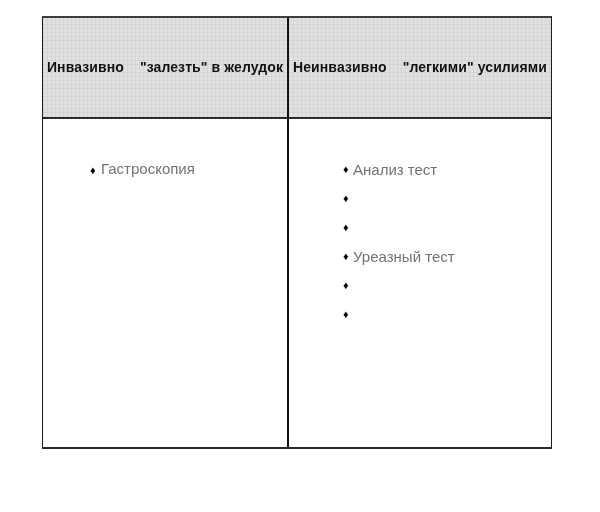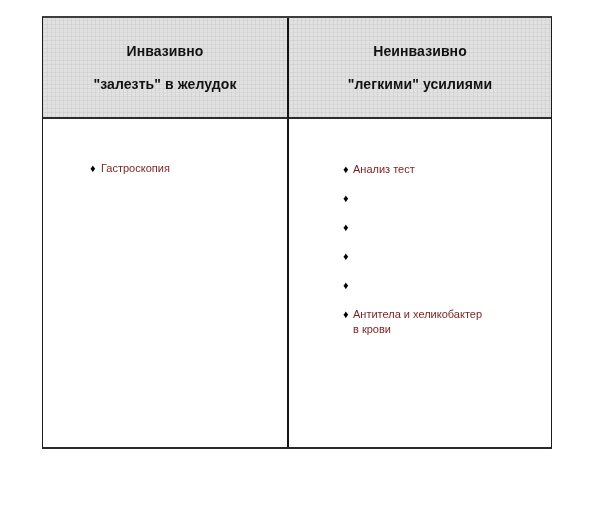--- a/index.html
+++ b/index.html
@@ -18,33 +18,33 @@
     background:#ffffff;
   }
 
   .hcell{
     background-color:#e1e1e1;
     background-image:
       repeating-linear-gradient(90deg, rgba(203,203,203,.55) 0 1px, rgba(0,0,0,0) 1px 4px),
       repeating-linear-gradient(0deg, rgba(203,203,203,.55) 0 1px, rgba(0,0,0,0) 1px 4px),
       repeating-linear-gradient(0deg, rgba(255,255,255,.45) 0 1px, rgba(0,0,0,0) 1px 12px);
     border-bottom:2px solid #2c2c2c;
-    display:flex;flex-direction:column;align-items:center;justify-content:center;
+    display:flex;align-items:center;justify-content:center;
     text-align:center;
     font-weight:bold;font-size:14px;line-height:17px;color:#121212;
     letter-spacing:.1px;
     gap:16px;
   }
   .col-left{border-right:2px solid #141414;}
 
   .bcell{background:#ffffff;box-sizing:border-box;}
   .body-left{padding:42px 8px 0 47px;}
   .body-right{padding:43px 6px 0 54px;}
 
-  .txtline{display:block;font-size:11px;line-height:15px;color:#7f1d1d;}
+  .txtline{display:block;font-size:15px;line-height:15px;color:#737373;}
 
   
   .litem{margin-bottom:14px;}
   .litem .row1{display:flex;align-items:baseline;}
 
   
   .ritem{display:flex;align-items:flex-start;margin-bottom:14px;}
   .ritem .txt{display:flex;flex-direction:column;}
 
   .bullet{
@@ -91,30 +91,27 @@
         <span class="bullet">♦</span>
       </div>
 
       <div class="ritem">
         <span class="bullet">♦</span>
       </div>
 
       <div class="ritem">
         <span class="bullet">♦</span>
         <span class="txt">
+          <span class="txtline">Уреазный тест</span>
         </span>
       </div>
 
       <div class="ritem">
         <span class="bullet">♦</span>
       </div>
 
       <div class="ritem">
         <span class="bullet">♦</span>
-        <span class="txt">
-          <span class="txtline">Антитела и хеликобактер</span>
-          <span class="txtline">в крови</span>
-        </span>
       </div>
 
     </div>
   </div>
 </div>
 
 </body></html>

